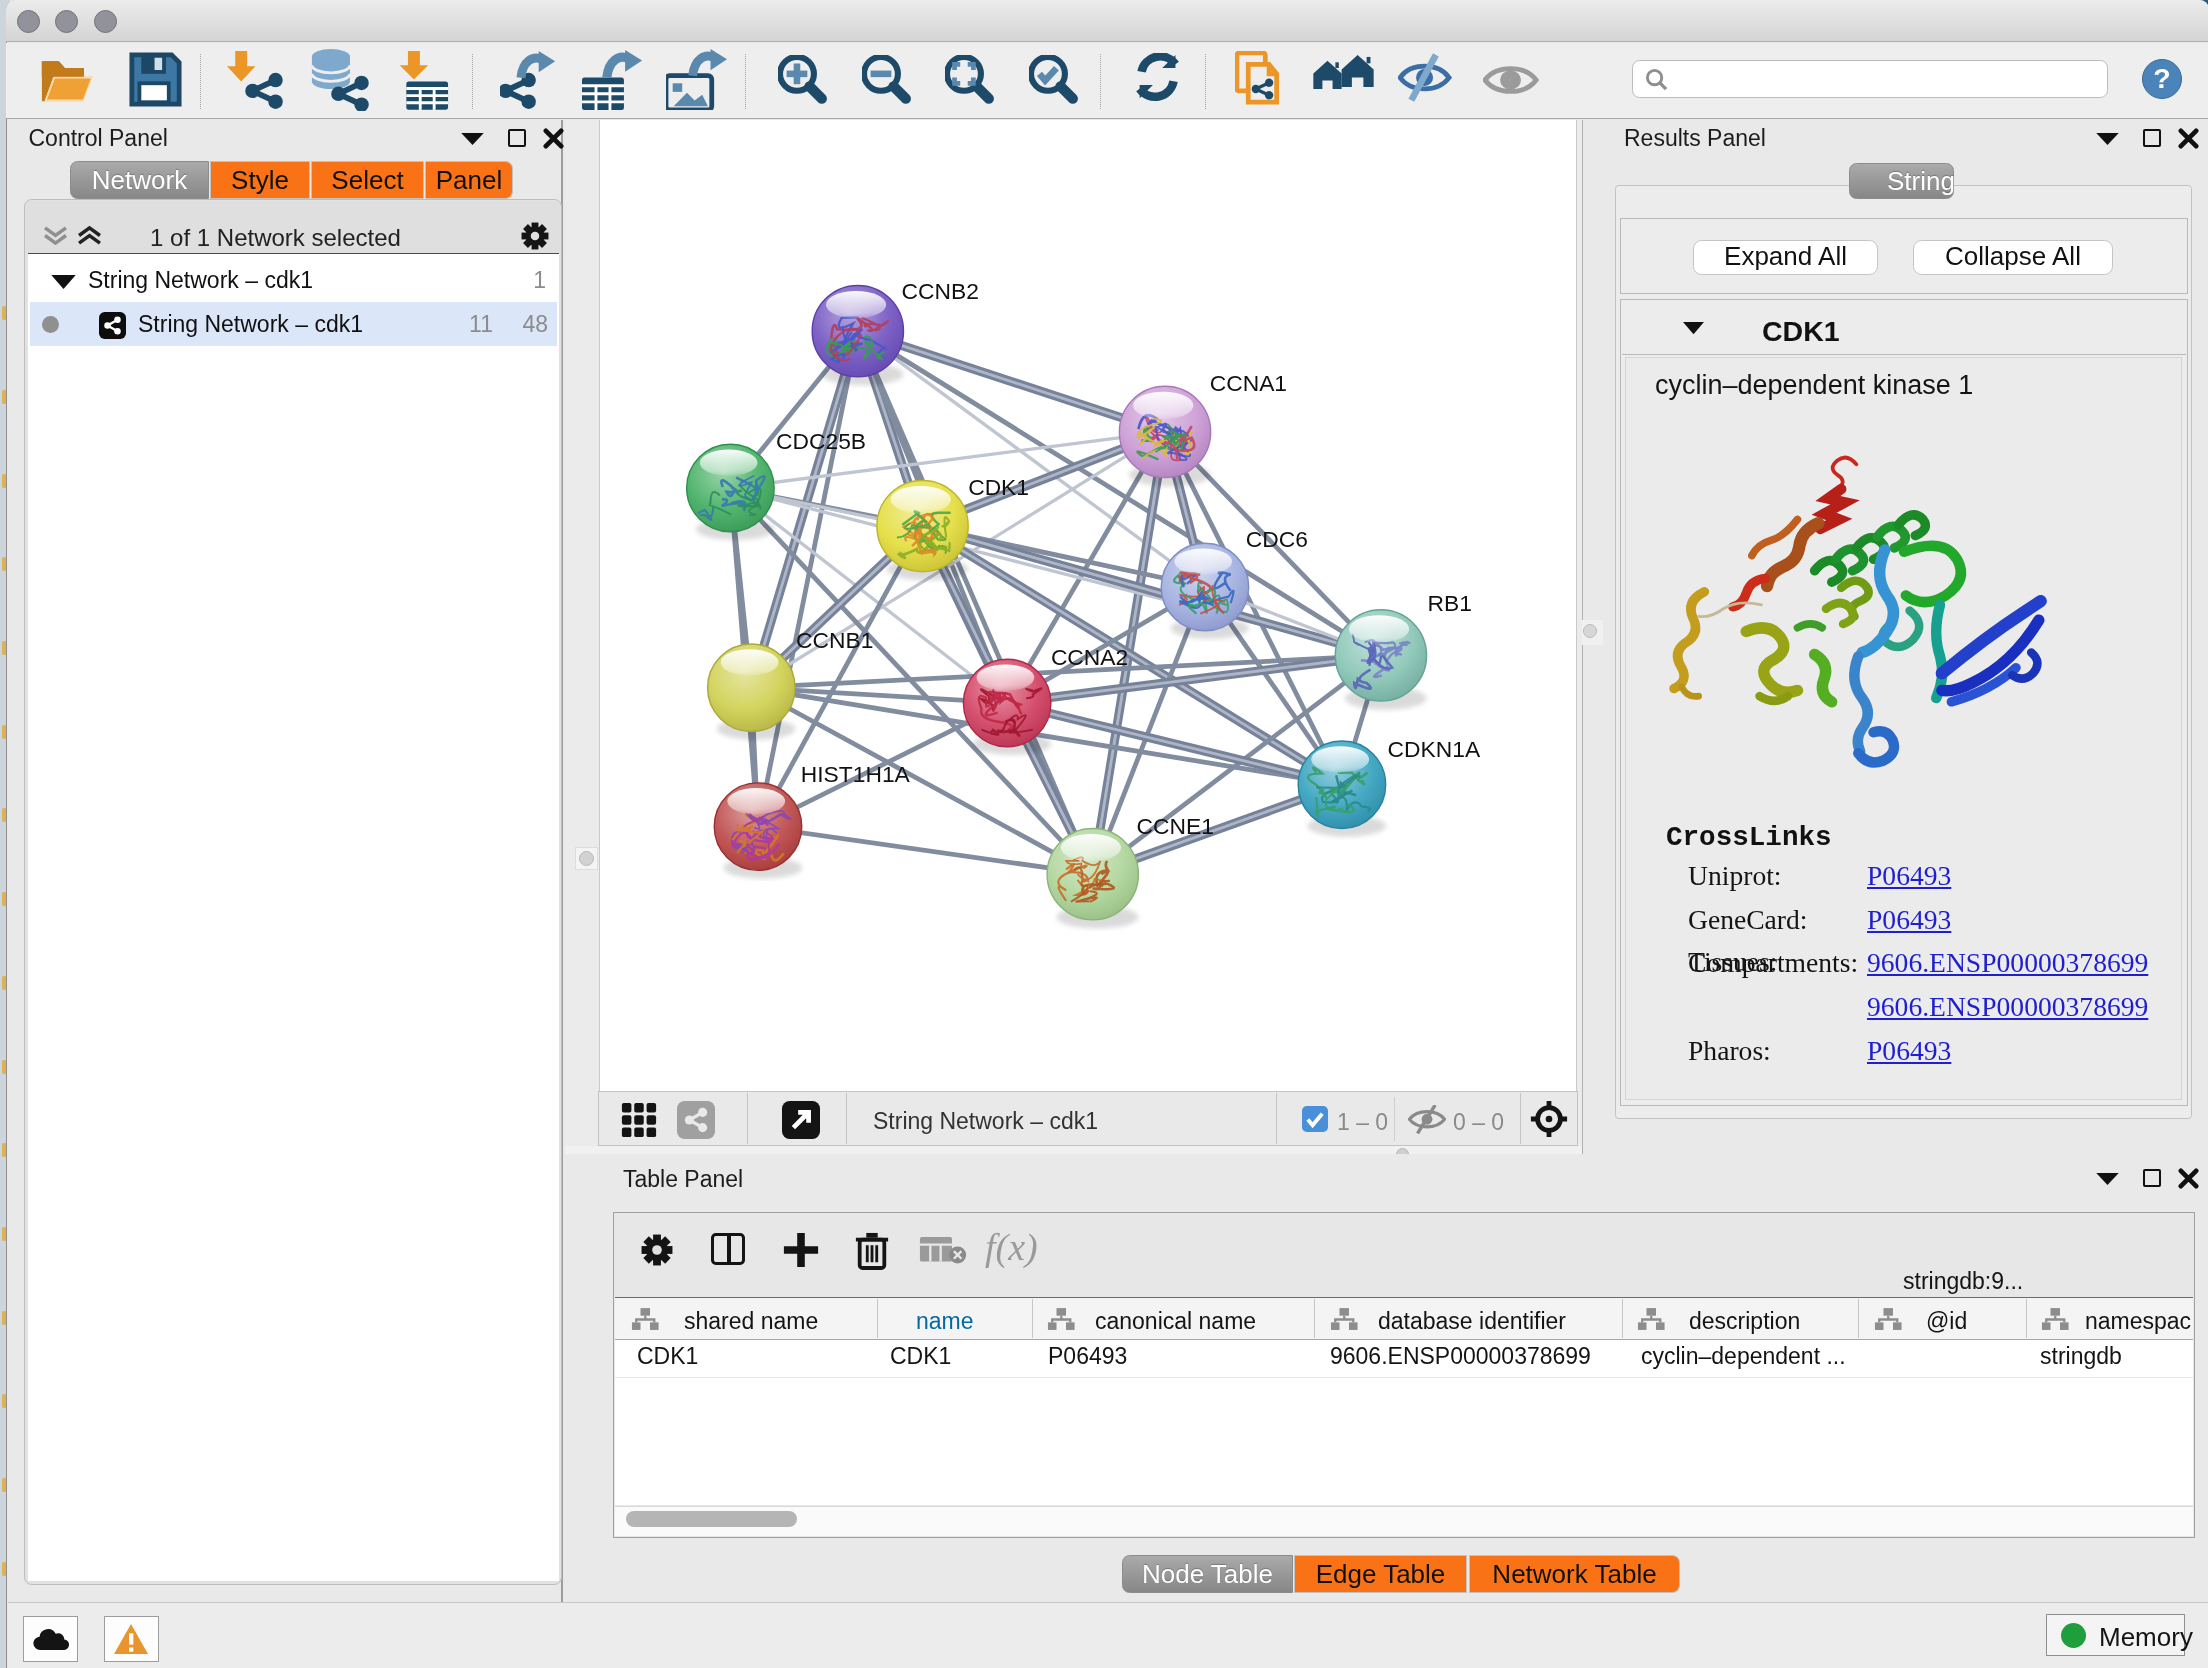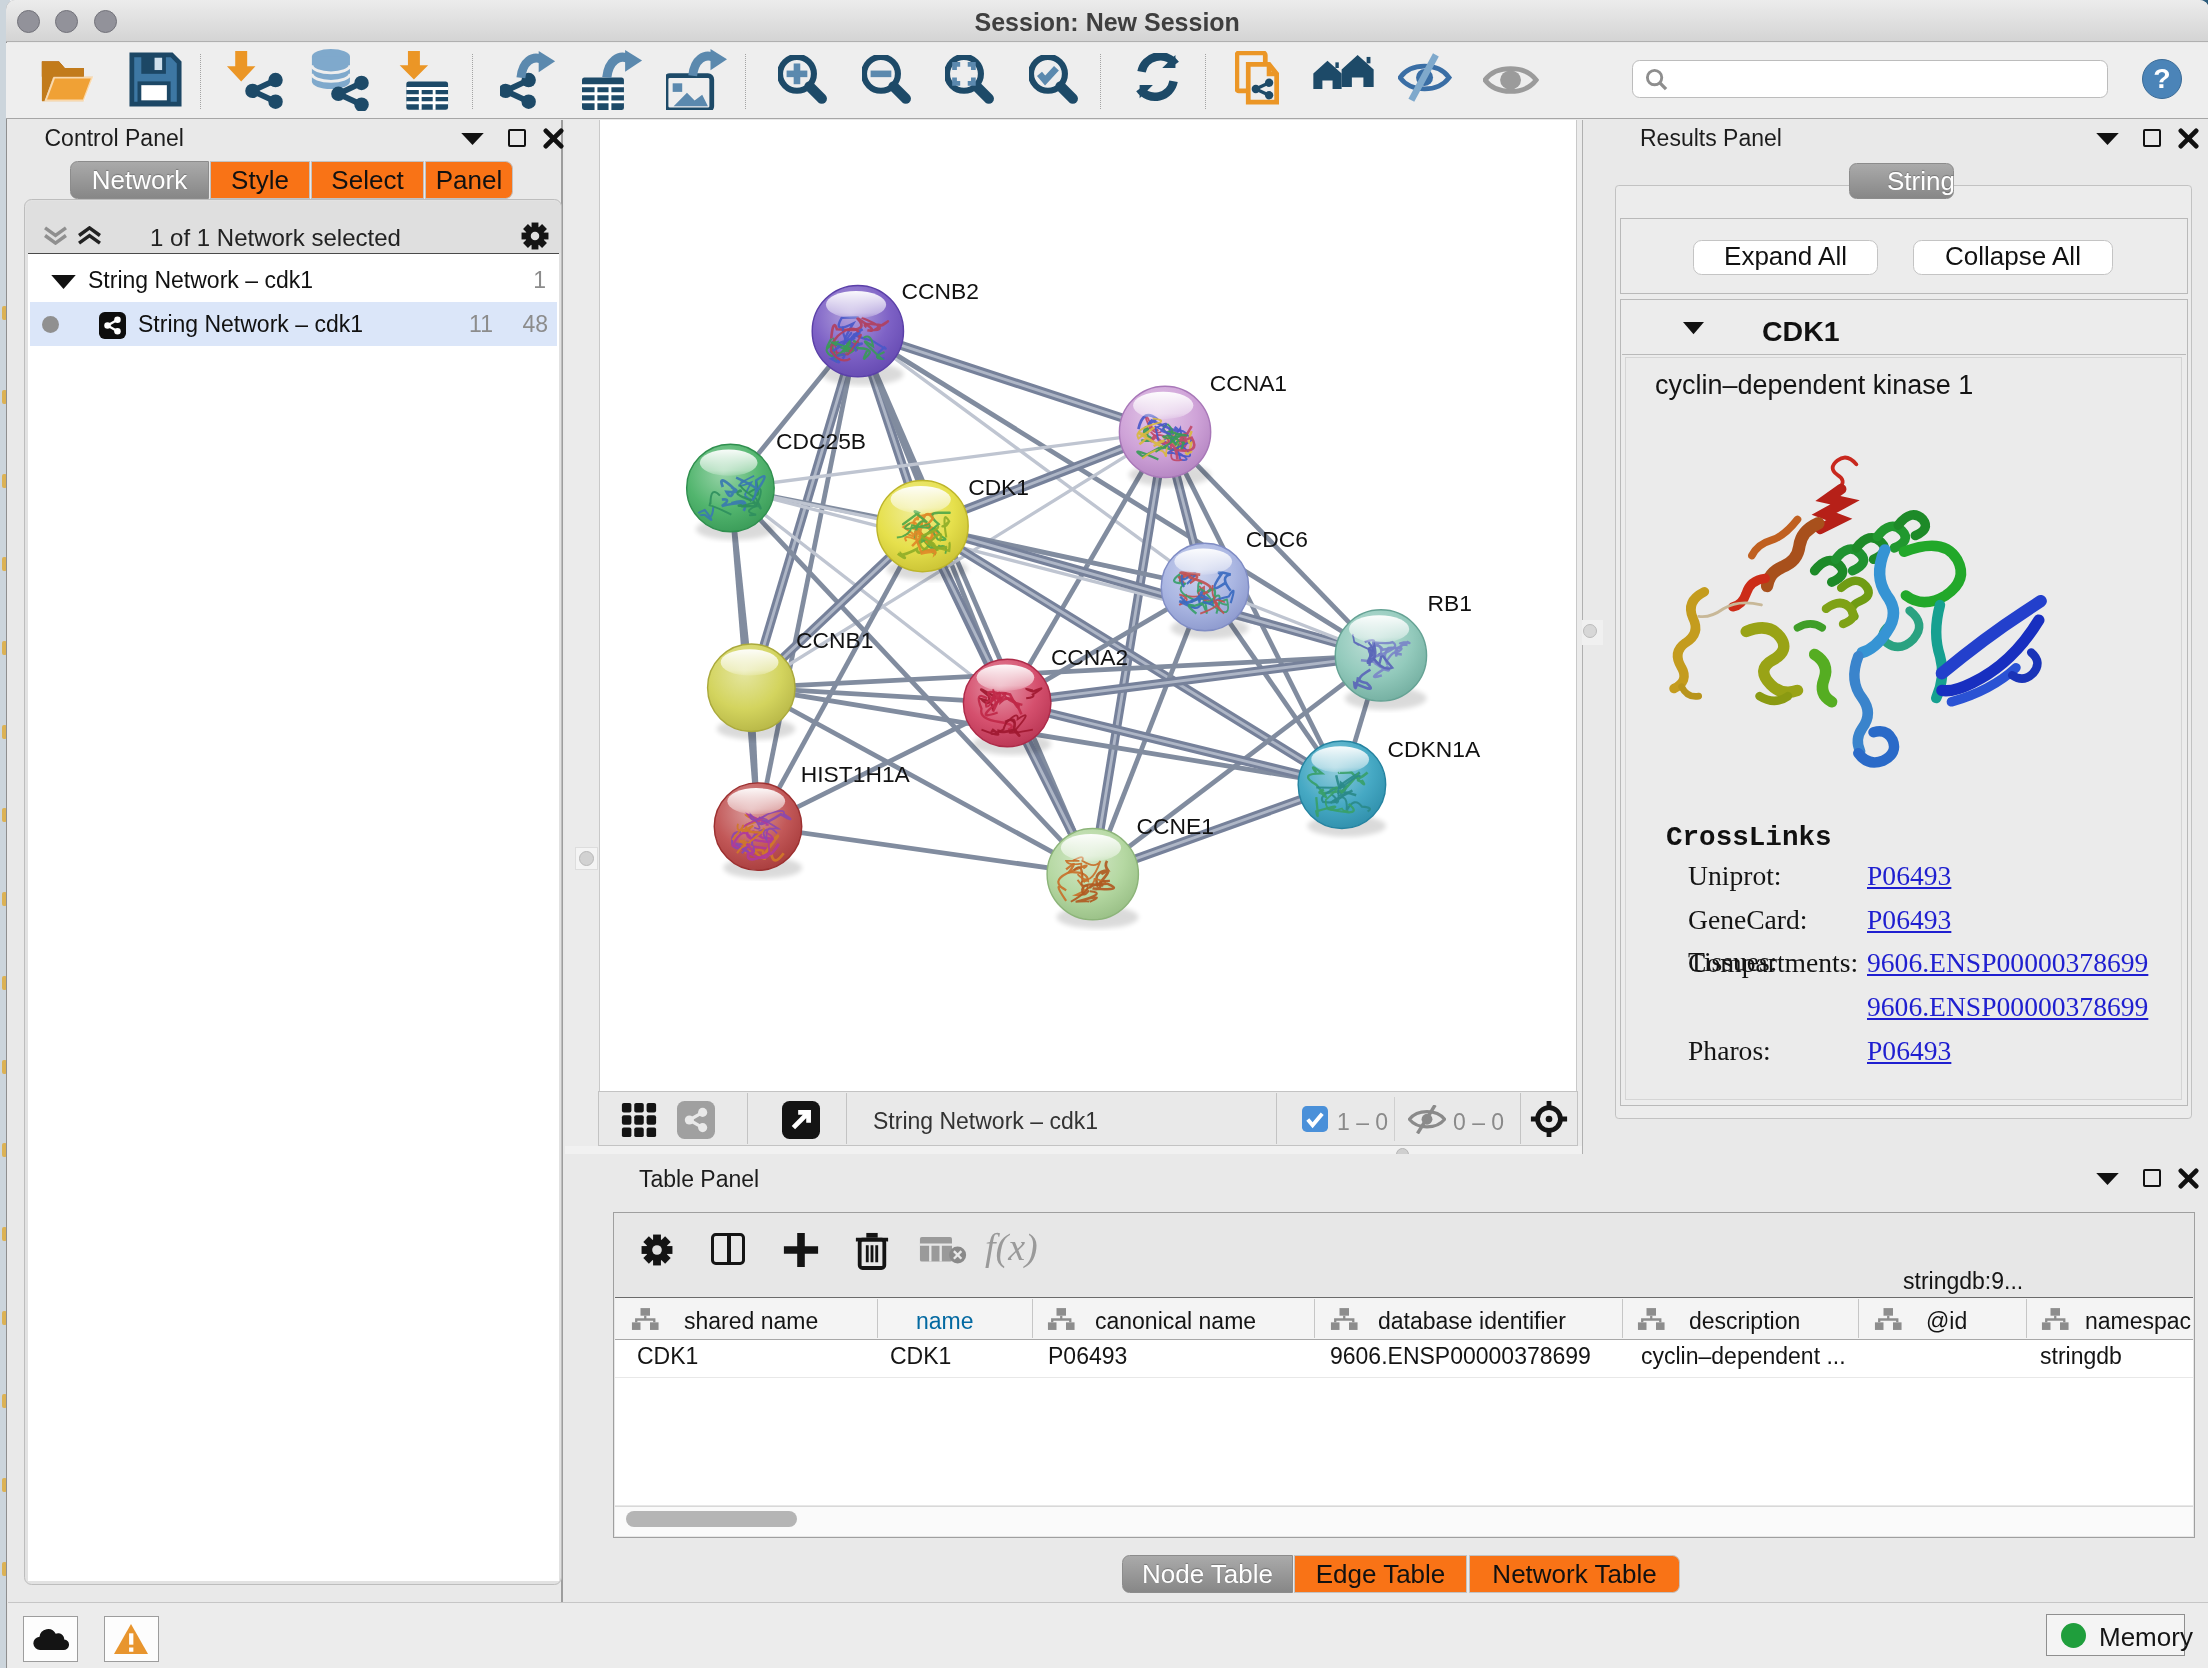--- a/index.html
+++ b/index.html
@@ -6,21 +6,21 @@
 body{font-family:"Liberation Sans",sans-serif;color:#1b1b1b;}
 .abs{position:absolute;}
 .win{position:absolute;left:5.7px;top:0;width:2203px;height:1668px;background:#e9e9e9;
  border-left:1.9px solid #8f8f8f;border-radius:9.5px 9.5px 0 0;}
 .titlebar{position:absolute;left:5.7px;top:0;width:2203px;height:42px;
  background:linear-gradient(#ececec,#d4d4d4);border-bottom:1px solid #b0b0b0;border-radius:9.5px 9.5px 0 0;}
 .tl{position:absolute;top:9.5px;width:23px;height:23px;border-radius:50%;background:#92929a;border:1.4px solid #72727a;}
 .title{position:absolute;top:7.6px;left:0;width:100%;text-align:center;font-size:25px;font-weight:700;color:#3f3f3f;}
 .toolbar{position:absolute;left:5.7px;top:43px;width:2203px;height:76px;background:#eeeeee;border-bottom:1.9px solid #a6a6a6;}
 .tsep{position:absolute;top:54px;width:0;height:55px;border-left:1.9px dotted #a3a3a3;}
-.panel-title{font-size:23px;color:#1c1c1c;margin-left:16px;}
+.panel-title{font-size:23px;color:#1c1c1c;}
 .tab{position:absolute;height:38px;background:#f97316;border:1px solid #c2c2c2;color:#111;
  font-size:26px;text-align:center;line-height:36px;}
 .tab.sel{background:linear-gradient(#aaaaaa,#878787);color:#fff;border-color:#8c8c8c;text-shadow:0 -1px 1px rgba(0,0,0,.25);}
 .btn{position:absolute;background:#fff;border:1.9px solid #c4c4c4;border-radius:8.6px;font-size:26px;color:#111;text-align:center;}
 .link{color:#1f1fd0;text-decoration:underline;}
 .serif{font-family:"Liberation Serif",serif;}
 </style></head><body>
 <div class="abs" style="left:0;top:0;width:9.5px;height:1668px;background:#ccd5dc;"></div>
 <div class="abs" style="left:1.9px;top:306px;width:4.8px;height:14.3px;background:#dcb254;border-radius:1.9px;"></div>
 <div class="abs" style="left:1.9px;top:390px;width:4.8px;height:14.3px;background:#dcb254;border-radius:1.9px;"></div>
@@ -37,21 +37,20 @@
 <div class="abs" style="left:1.9px;top:1311px;width:4.8px;height:14.3px;background:#dcb254;border-radius:1.9px;"></div>
 <div class="abs" style="left:1.9px;top:1394px;width:4.8px;height:14.3px;background:#dcb254;border-radius:1.9px;"></div>
 <div class="abs" style="left:1.9px;top:1478px;width:4.8px;height:14.3px;background:#dcb254;border-radius:1.9px;"></div>
 <div class="abs" style="left:1.9px;top:1562px;width:4.8px;height:14.3px;background:#dcb254;border-radius:1.9px;"></div>
 <div class="abs" style="right:0;top:0;width:15px;height:15px;background:#2d5c7c;"></div>
 <div class="win"></div>
 <div class="titlebar">
  <div class="tl" style="left:11.4px;"></div>
  <div class="tl" style="left:49px;"></div>
  <div class="tl" style="left:88px;"></div>
- <div class="title">Session: New Session</div>
 </div>
 <div class="toolbar"></div>
 <svg class="abs" style="left:40px;top:52px;" width="55" height="55" viewBox="0 0 58 58">
     <path d="M2 10 h18 l6 7 h20 v9 h-44 z" fill="#b06010"></path>
     <path d="M2 10 h18 l6 7 h20 v9 l-44 0 z" fill="#b36612"></path>
     <path d="M5 52 L14 26 h42 L46 52 z" fill="#f0a135"></path>
     <path d="M2 10 v42 h3 L14 26 h32 v-9 h-20 l-6 -7 z" fill="#c27b1b"></path>
     <path d="M6 51 L15 27 h40 L46 51 z" fill="none" stroke="#fff" stroke-width="2" opacity=".6"></path>
   </svg>
 <svg class="abs" style="left:129px;top:52px;" width="53" height="55" viewBox="0 0 56 58">

